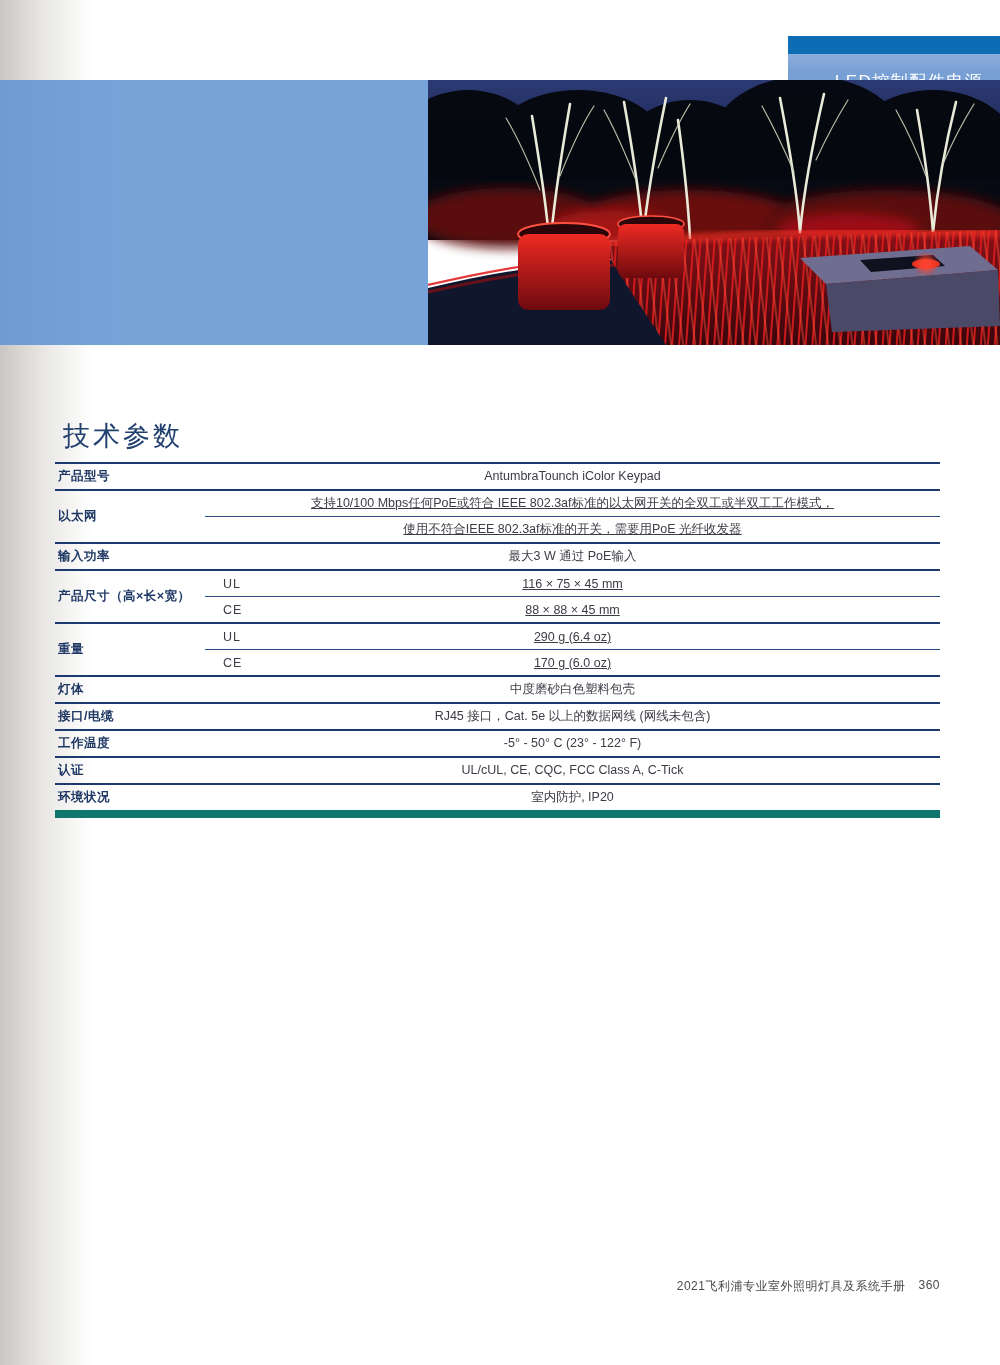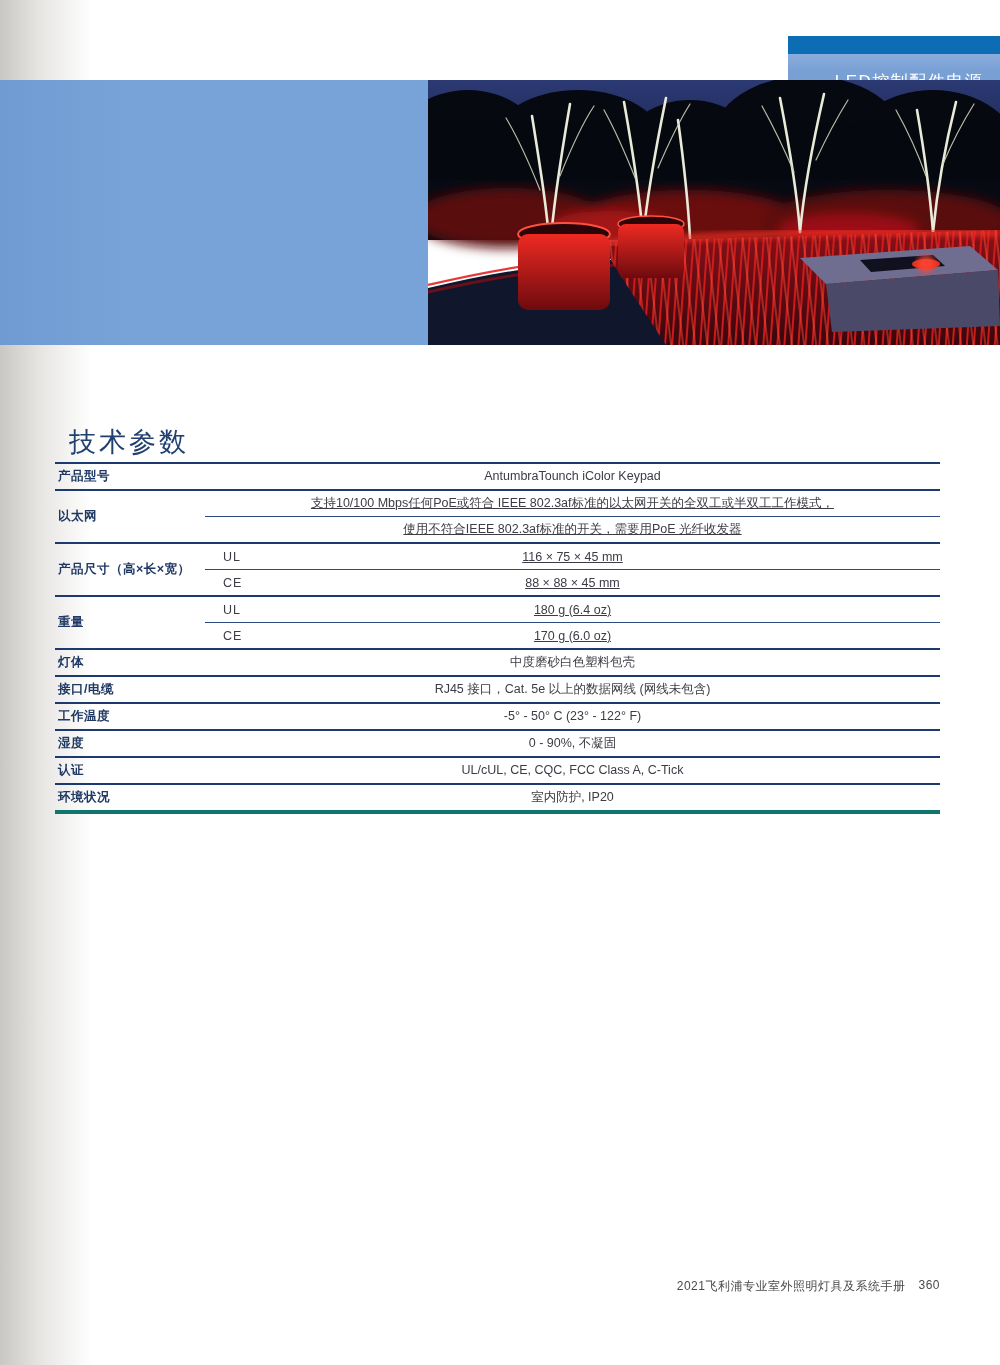--- a/index.html
+++ b/index.html
@@ -22,27 +22,27 @@
     display:flex;align-items:center;justify-content:center;
   }
   .banner-box span{color:#ffffff;font-size:17px;letter-spacing:1.5px;}
   
   .hero{position:absolute;top:80px;left:0;width:1000px;height:265px;display:flex;}
   .hero-block{width:428px;height:265px;background:linear-gradient(to right,#6f9bd2 0%,#78a3d9 30%,#78a3d9 100%);}
   .hero-photo{width:572px;height:265px;}
   .hero-photo svg{display:block;}
   
   .page-title{
-    position:absolute;left:57px;top:412px;margin:12px;
+    position:absolute;left:57px;top:412px;margin:6px;
     font-size:27px;font-weight:400;color:#21406f;letter-spacing:3px;
   }
   
   .spec-table{
     position:absolute;left:55px;top:462px;width:885px;
-    border-bottom:4px solid #0f766e;font-size:12.5px;
+    border-bottom:8px solid #0f766e;font-size:12.5px;
   }
   .trow{display:flex;border-top:2px solid #1c3a70;min-height:25px;}
   .tlabel{
     flex:0 0 150px;display:flex;align-items:center;padding-left:3px;box-sizing:border-box;
     font-weight:bold;color:#1f3864;letter-spacing:.5px;
   }
   .trow > .tval{flex:1;text-align:center;line-height:25px;color:#3c3c46;}
   .tcontent{flex:1;display:flex;flex-direction:column;}
   .subrow{height:25px;position:relative;display:flex;align-items:center;}
   .subrow + .subrow{border-top:1.5px solid #2a4a80;}
@@ -175,41 +175,45 @@
     <div class="tcontent">
       <div class="subrow">
         <div class="tval">支持10/100 Mbps任何PoE或符合 IEEE 802.3af标准的以太网开关的全双工或半双工工作模式，</div>
       </div>
       <div class="subrow">
         <div class="tval">使用不符合IEEE 802.3af标准的开关，需要用PoE 光纤收发器</div>
       </div>
     </div>
   </div>
 
+  <div class="trow">
+    <div class="tlabel">输入功率</div>
+    <div class="tval">最大3 W 通过 PoE输入</div>
+  </div>
 
   <div class="trow">
     <div class="tlabel">产品尺寸（高×长×宽）</div>
     <div class="tcontent">
       <div class="subrow">
         <span class="subkey">UL</span>
         <div class="tval">116 × 75 × 45 mm</div>
       </div>
       <div class="subrow">
         <span class="subkey">CE</span>
         <div class="tval">88 × 88 × 45 mm</div>
       </div>
     </div>
   </div>
 
   <div class="trow">
     <div class="tlabel">重量</div>
     <div class="tcontent">
       <div class="subrow">
         <span class="subkey">UL</span>
-        <div class="tval">180 g (6.4 oz)</div>
+        <div class="tval">290 g (6.4 oz)</div>
       </div>
       <div class="subrow">
         <span class="subkey">CE</span>
         <div class="tval">170 g (6.0 oz)</div>
       </div>
     </div>
   </div>
 
   <div class="trow">
     <div class="tlabel">灯体</div>
@@ -219,24 +223,20 @@
   <div class="trow">
     <div class="tlabel">接口/电缆</div>
     <div class="tval">RJ45 接口，Cat. 5e 以上的数据网线 (网线未包含)</div>
   </div>
 
   <div class="trow">
     <div class="tlabel">工作温度</div>
     <div class="tval">-5° - 50° C (23° - 122° F)</div>
   </div>
 
-  <div class="trow">
-    <div class="tlabel">湿度</div>
-    <div class="tval">0 - 90%, 不凝固</div>
-  </div>
 
   <div class="trow">
     <div class="tlabel">认证</div>
     <div class="tval">UL/cUL, CE, CQC, FCC Class A, C-Tick</div>
   </div>
 
   <div class="trow">
     <div class="tlabel">环境状况</div>
     <div class="tval">室内防护, IP20</div>
   </div>

